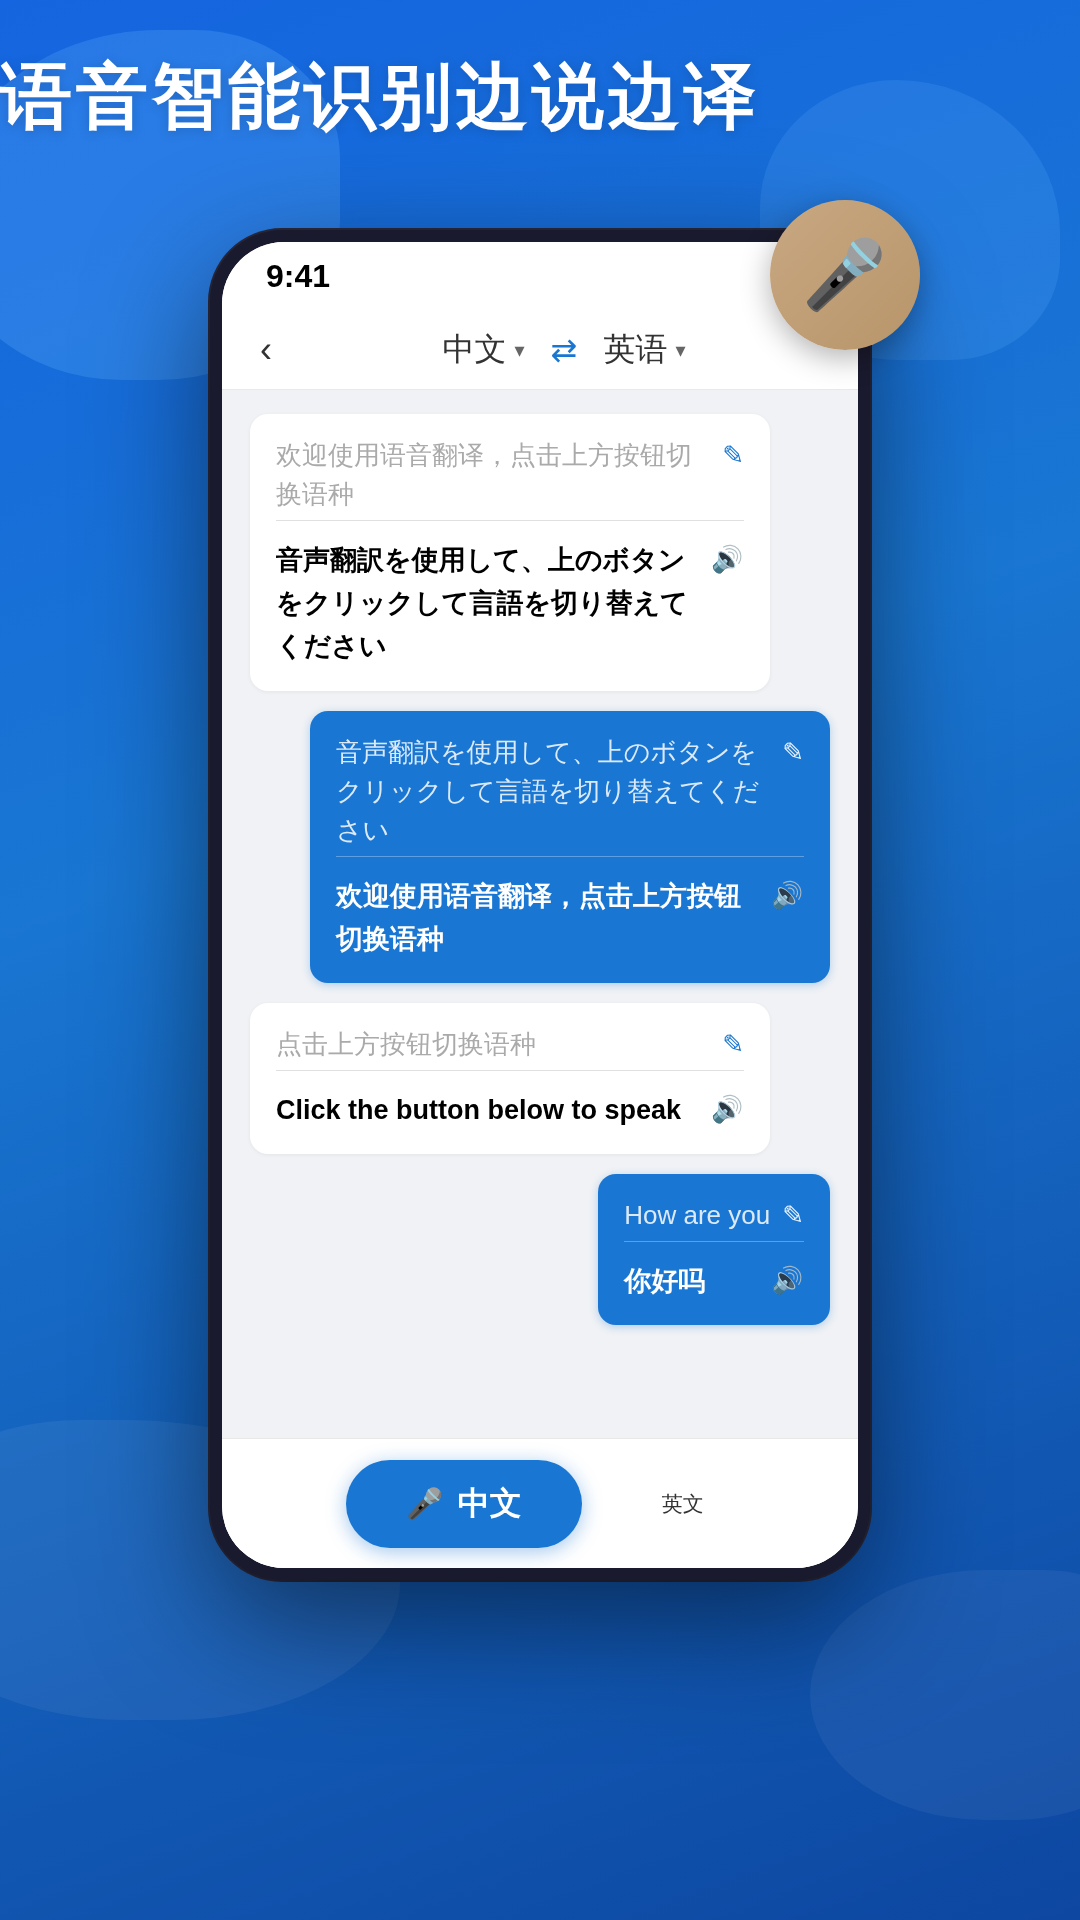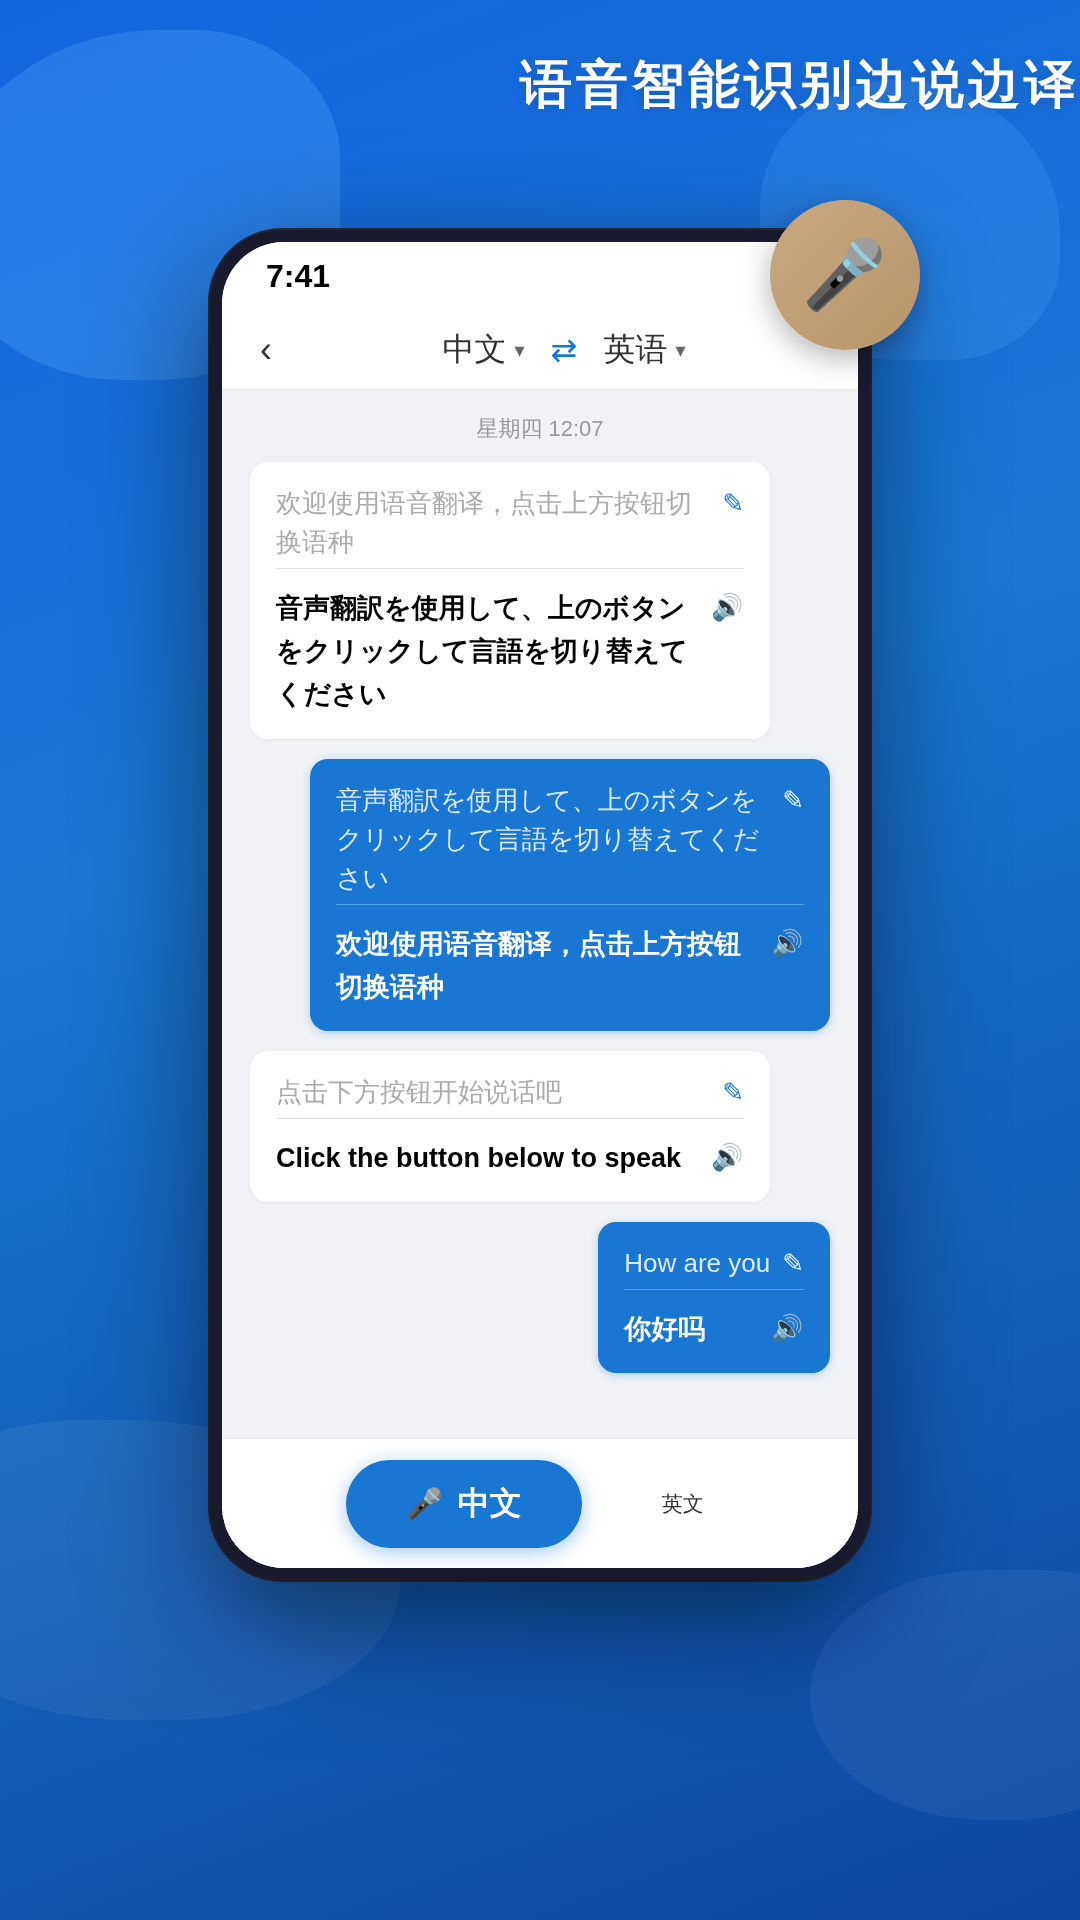--- a/index.html
+++ b/index.html
@@ -42,22 +42,22 @@
       bottom: 100px; right: -80px;
       border-radius: 60% 40% 50% 60%;
       background: rgba(255,255,255,0.05);
     }
 
     
     .hero-title {
       position: absolute;
       top: 55px;
       left: 0; right: 0;
-      text-align: right;
-      font-size: 52px;
+      text-align: left;
+      font-size: 72px;
       font-weight: 900;
       color: #ffffff;
       line-height: 1.15;
       letter-spacing: 4px;
       text-shadow: 0 2px 12px rgba(0,0,0,0.15);
       z-index: 10;
     }
 
     
     .phone-wrapper {
@@ -358,21 +358,21 @@
     <span class="floating-mic-inner">🎤</span>
   </div>
 
   <div class="phone-frame">
     <div class="phone-screen">
       <div class="notch"></div>
 
       <div class="phone-content">
 
         <div class="status-bar">
-          <span class="status-time">7:41</span>
+          <span class="status-time">9:41</span>
           <div class="status-icons">
             <div class="signal-icon">
               <div class="signal-bar" style="height:10px"></div>
               <div class="signal-bar" style="height:16px"></div>
               <div class="signal-bar" style="height:22px"></div>
               <div class="signal-bar" style="height:10px;background:#ccc"></div>
             </div>
           </div>
         </div>
 
@@ -386,21 +386,20 @@
             <span class="nav-swap">⇄</span>
             <div class="nav-lang-item">
               <span>英语</span>
               <span class="chevron-down">▾</span>
             </div>
           </div>
         </div>
 
         <div class="chat-area">
 
-          <div class="timestamp-label">星期四 12:07</div>
 
           <div class="bubble-left">
             <div class="original-text">
               <span style="flex:1">欢迎使用语音翻译，点击上方按钮切换语种</span>
               <span class="icon-edit">✎</span>
             </div>
             <div class="divider-line"></div>
             <div class="translated-text">
               <span style="flex:1">音声翻訳を使用して、上のボタンをクリックして言語を切り替えてください</span>
               <span class="icon-sound">🔊</span>
@@ -417,21 +416,21 @@
               <div class="translated-text">
                 <span style="flex:1">欢迎使用语音翻译，点击上方按钮切换语种</span>
                 <span class="icon-sound">🔊</span>
               </div>
             </div>
           </div>
 
 
           <div class="bubble-left">
             <div class="original-text">
-              <span style="flex:1">点击下方按钮开始说话吧</span>
+              <span style="flex:1">点击上方按钮切换语种</span>
               <span class="icon-edit">✎</span>
             </div>
             <div class="divider-line"></div>
             <div class="translated-text">
               <span style="flex:1">Click the button below to speak</span>
               <span class="icon-sound">🔊</span>
             </div>
           </div>
 
           <div class="bubble-right-wrapper">

